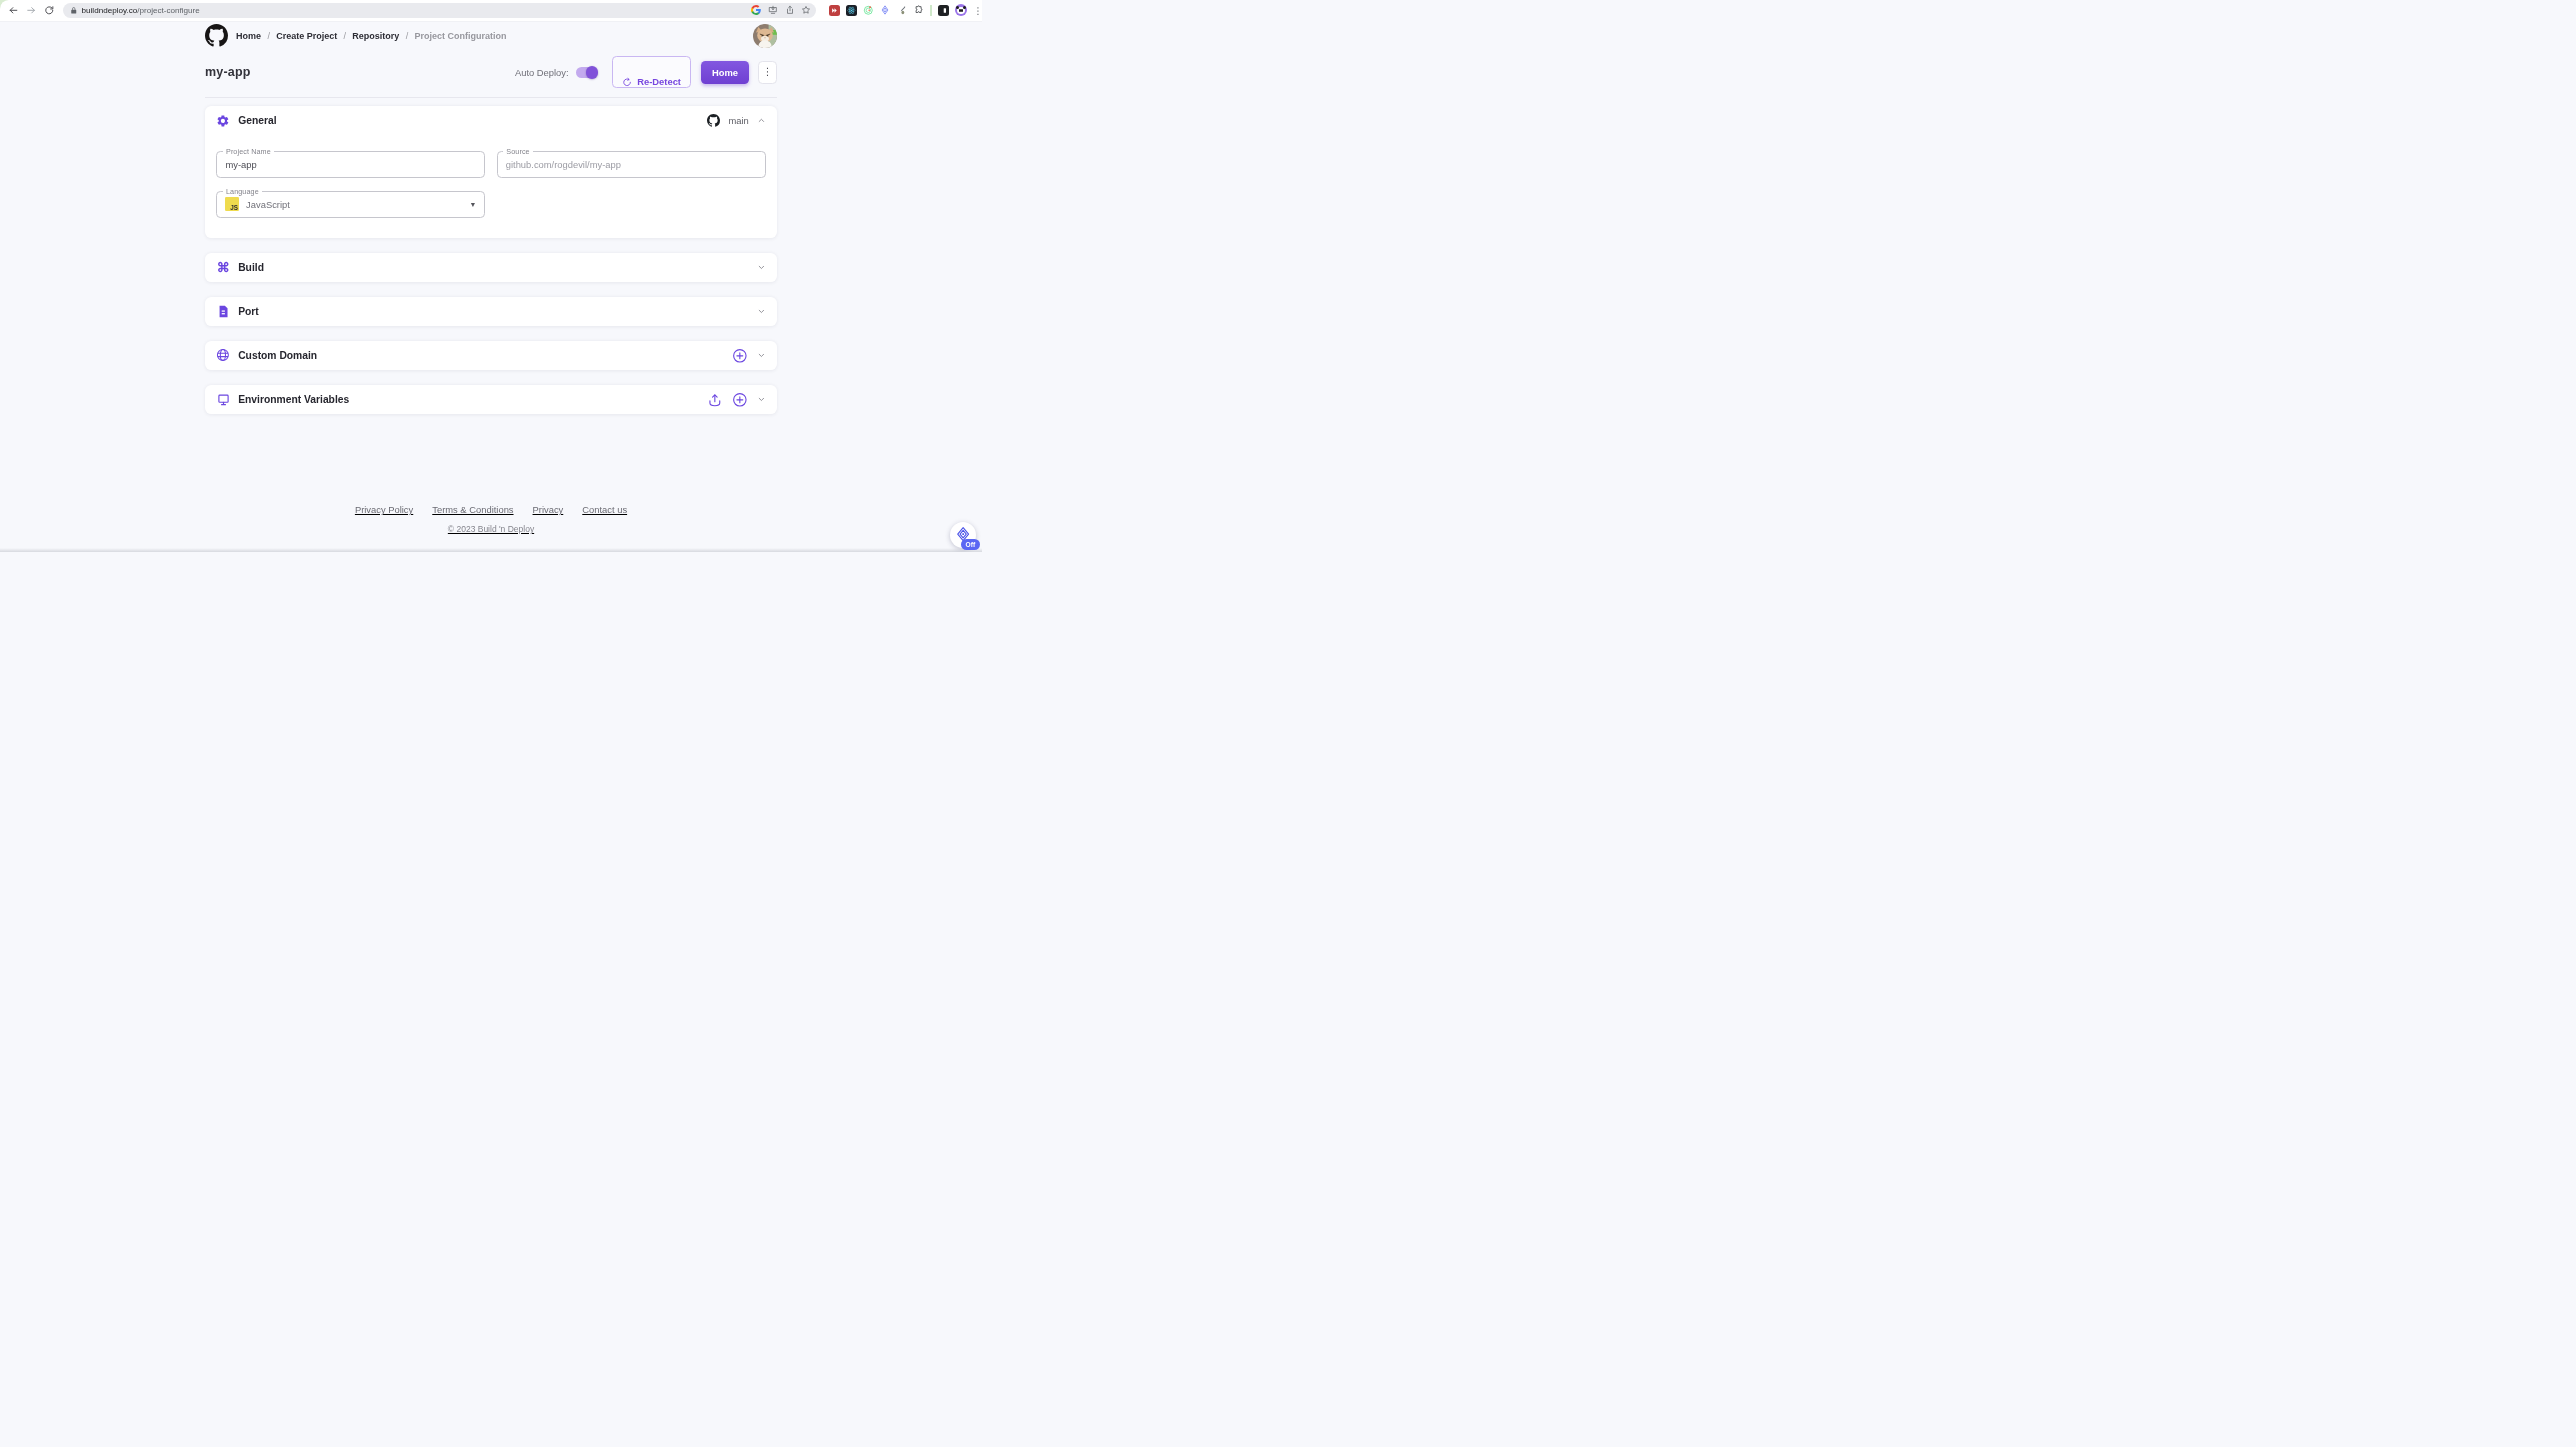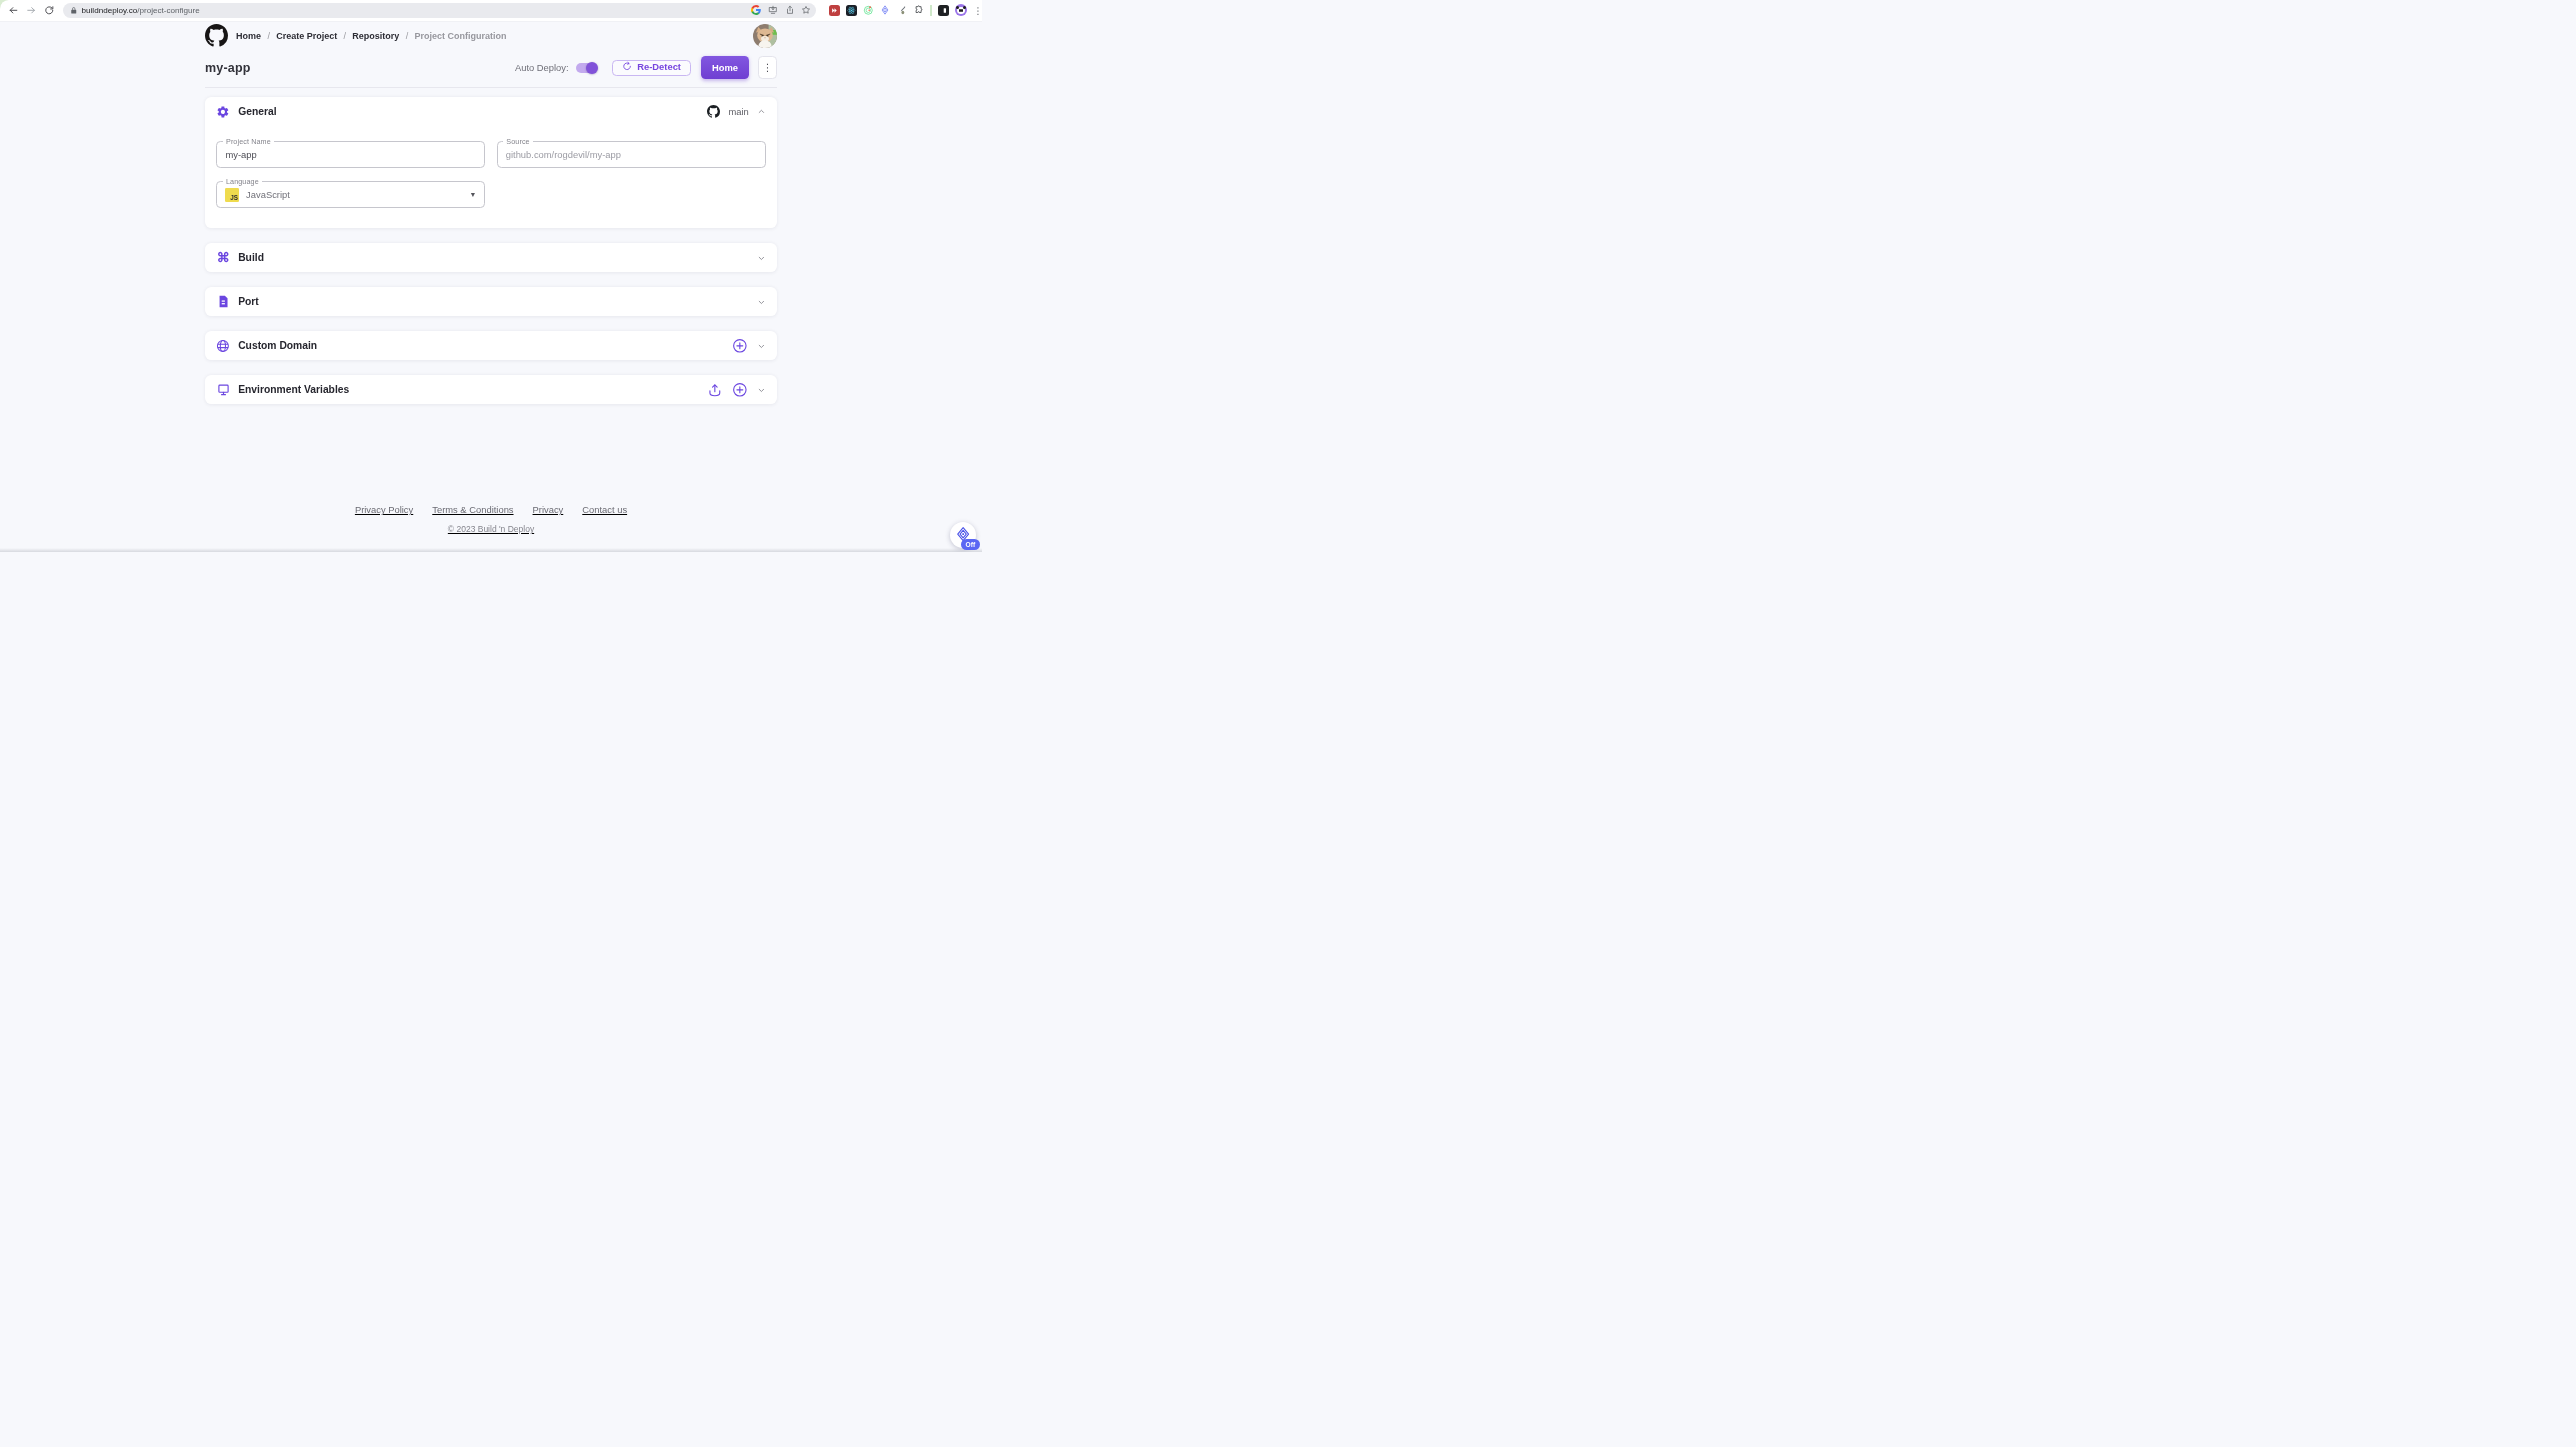--- a/index.html
+++ b/index.html
@@ -51,24 +51,24 @@
   .avatar { width:24px; height:24px; border-radius:50%; overflow:hidden; margin-left:auto; flex:0 0 auto; }
 
   .title-row { display:flex; align-items:center; margin-top:8.8px; }
   .page-title { font-size:12.5px; font-weight:700; color:#33333b; letter-spacing:0.2px; }
   .controls { margin-left:auto; display:flex; align-items:center; }
   .autodeploy-label { font-size:9.4px; color:#6f6f78; }
   .toggle { position:relative; width:20.7px; height:11.3px; margin-left:7.5px; cursor:pointer; }
   .toggle .track { position:absolute; inset:0.6px 0; background:#c3aaee; border-radius:5.6px; }
   .toggle .thumb { position:absolute; right:-1.3px; top:-0.6px; width:12.5px; height:12.5px; background:#8152d9; border-radius:50%; box-shadow:0 0.6px 1.9px rgba(60,30,120,0.4); }
   .btn-redetect {
-    margin-left:15px; height:16px; padding:0 8.8px;
+    margin-left:15px; height:32px; padding:0 8.8px;
     border:0.6px solid #c9b7f2; border-radius:4.4px; background:#fbfbfe;
     color:#7746df; font-size:9.4px; font-weight:600;
-    display:flex; align-items:flex-start; gap:5px; cursor:pointer;
+    display:flex; align-items:flex-end; gap:5px; cursor:pointer;
     font-family:"Liberation Sans", sans-serif;
   }
   .btn-save {
     margin-left:10.6px; height:22.6px; padding:0 10.6px;
     border:none; border-radius:4.4px;
     background:linear-gradient(180deg,#8257e0,#6f3fd2);
     color:#ffffff; font-size:9.4px; font-weight:600; cursor:pointer;
     box-shadow:0 1.3px 3.8px rgba(111,63,210,0.35);
     font-family:"Liberation Sans", sans-serif;
   }

